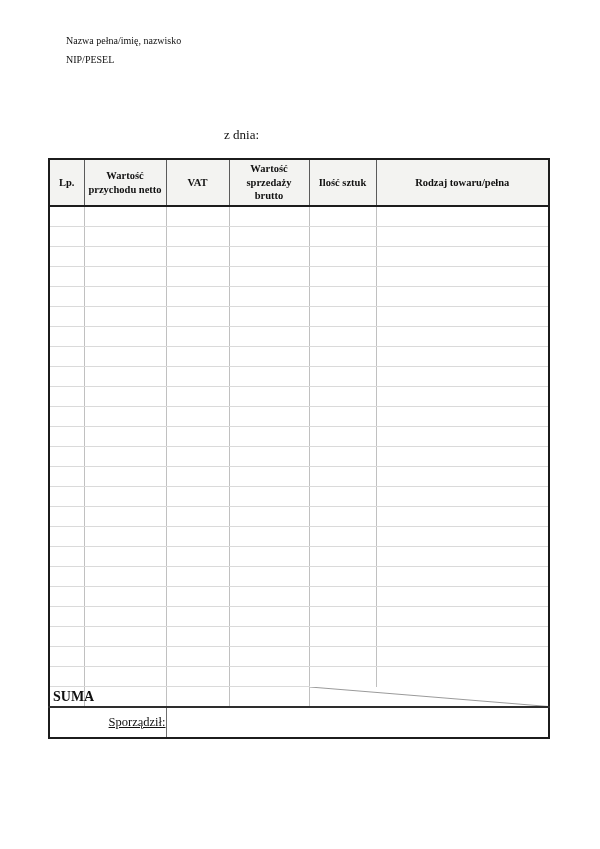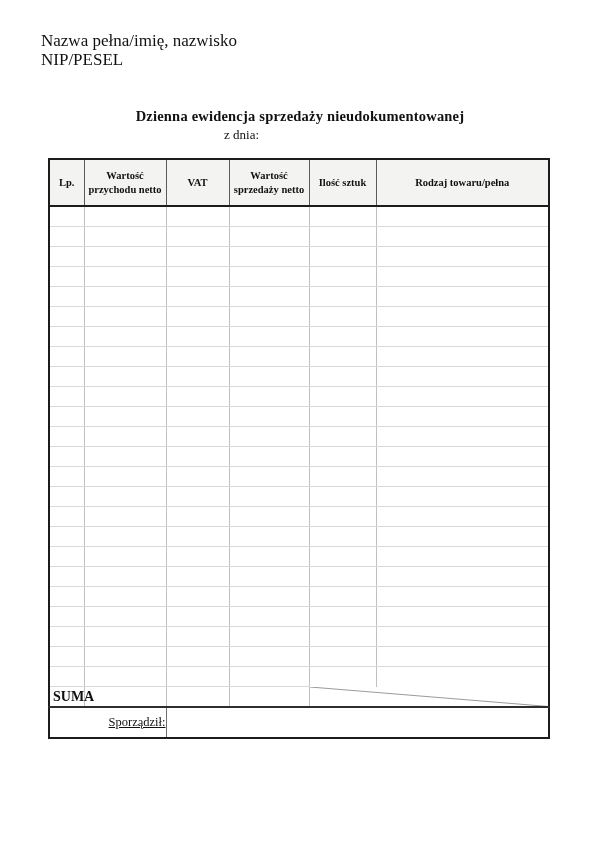--- a/index.html
+++ b/index.html
@@ -1,20 +1,20 @@
 <!DOCTYPE html>
 <html><head>
 <meta charset="utf-8">
 <style>
   html,body { margin:0; padding:0; background:#fff; }
   .page {
     position:relative; width:600px; height:849px; background:#ffffff;
     font-family:"Liberation Serif", serif; color:#111; overflow:hidden;
   }
-  .info-block { position:absolute; left:41px; top:31px; font-size:17px; line-height:19.3px; }
+  .info-block { position:absolute; left:66px; top:31px; font-size:10px; line-height:19.3px; }
   .doc-title {
     position:absolute; left:0; top:108px; width:600px; text-align:center;
     font-weight:bold; font-size:14.5px; letter-spacing:0.2px;
   }
   .doc-subtitle { position:absolute; left:224px; top:127px; font-size:13px; }
 
   table.form {
     position:absolute; left:48px; top:158px; width:500px;
     border-collapse:collapse; table-layout:fixed;
     border:2px solid #1c1c1c;
@@ -56,38 +56,37 @@
 </head>
 <body>
 
 <div class="page">
 
   <div class="info-block">
     <div>Nazwa pełna/imię, nazwisko</div>
     <div>NIP/PESEL</div>
   </div>
 
-  <div class="doc-title">Dzienna ewidencja sprzedaży nieudokumentowanej</div>
   <div class="doc-subtitle">z dnia:</div>
 
   <table class="form">
     <colgroup>
       <col style="width:35px">
       <col style="width:82px">
       <col style="width:63px">
       <col style="width:80px">
       <col style="width:67px">
       <col style="width:173px">
     </colgroup>
     <thead>
       <tr>
         <th>Lp.</th>
         <th>Wartość przychodu netto</th>
         <th>VAT</th>
-        <th>Wartość sprzedaży netto</th>
+        <th>Wartość sprzedaży brutto</th>
         <th>Ilość sztuk</th>
         <th>Rodzaj towaru/pełna</th>
       </tr>
     </thead>
     <tbody>
         <tr>
           <td class="empty-cell"></td>
           <td class="empty-cell"></td>
           <td class="empty-cell"></td>
           <td class="empty-cell"></td>

